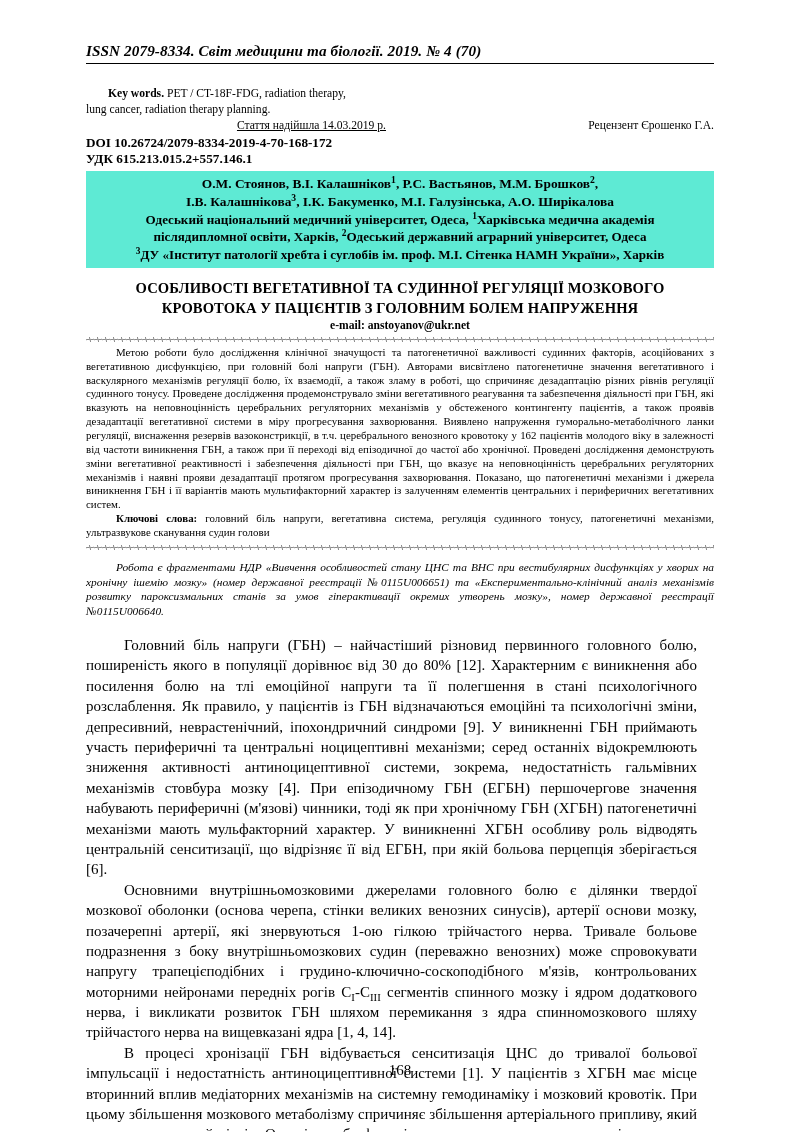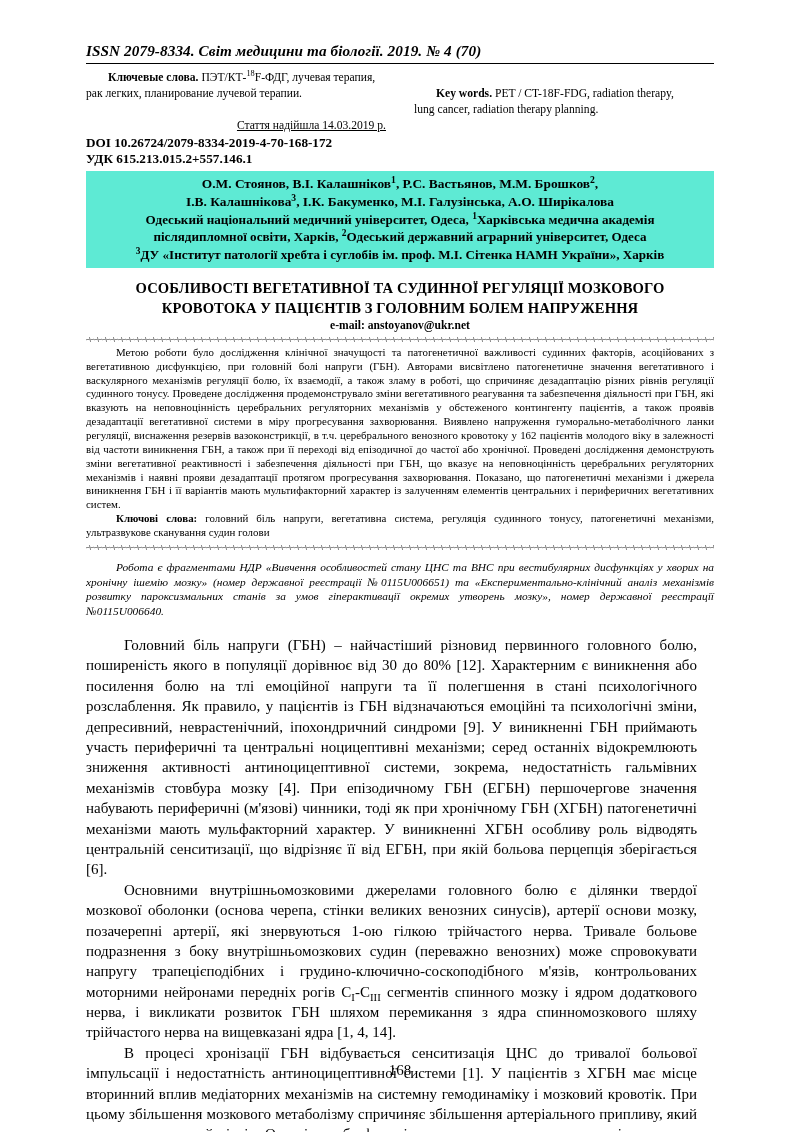--- a/index.html
+++ b/index.html
@@ -169,32 +169,29 @@
 </head>
 <body>
 
 <div class="page">
   <div class="content">
 
     <div class="running-head">ISSN 2079-8334. Світ медицини та біології. 2019. № 4 (70)</div>
     <hr class="rule">
 
     <div class="kw-cols">
-      <div class="kw-col left">
-        <p class="kw-indent"><span class="kw-lead">Ключевые слова.</span><span> ПЭТ/КТ-</span><span class="sup">18</span><span>F-ФДГ, лучевая терапия,</span></p>
-        <p>рак легких, планирование лучевой терапии.</p>
-      </div>
       <div class="kw-col right">
         <p class="kw-indent"><span class="kw-lead">Key words.</span><span> PET / CT-18F-FDG, radiation therapy,</span></p>
         <p>lung cancer, radiation therapy planning.</p>
       </div>
     </div>
 
     <div class="kw-sub">
       <div class="seg left">Стаття надійшла 14.03.2019 р.</div>
+      <div class="seg right">Рецензент Єрошенко Г.А.</div>
     </div>
 
     <div class="idblock">
       <div>DOI 10.26724/2079-8334-2019-4-70-168-172</div>
       <div>УДК 615.213.015.2+557.146.1</div>
     </div>
 
     <div class="authors-box">
       <div><span>О.М. Стоянов, В.І. Калашніков</span><span class="sup">1</span><span>, Р.С. Вастьянов, М.М. Брошков</span><span class="sup">2</span><span>,</span></div>
       <div><span>І.В. Калашнікова</span><span class="sup">3</span><span>, І.К. Бакуменко, М.І. Галузінська, А.О. Ширікалова</span></div>

